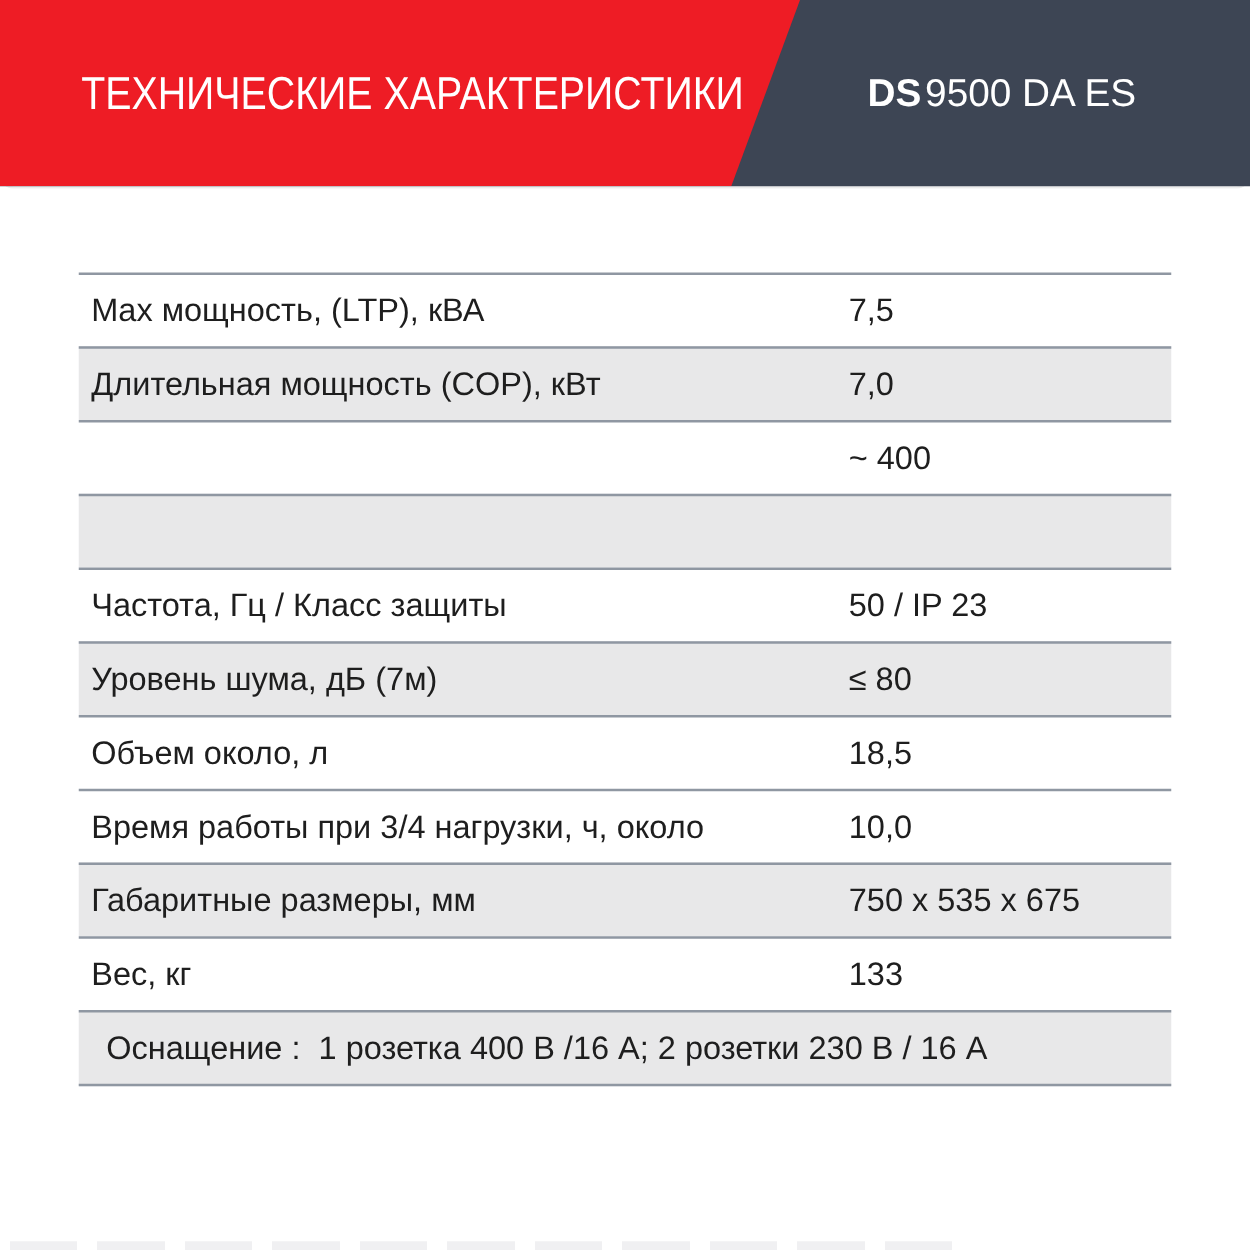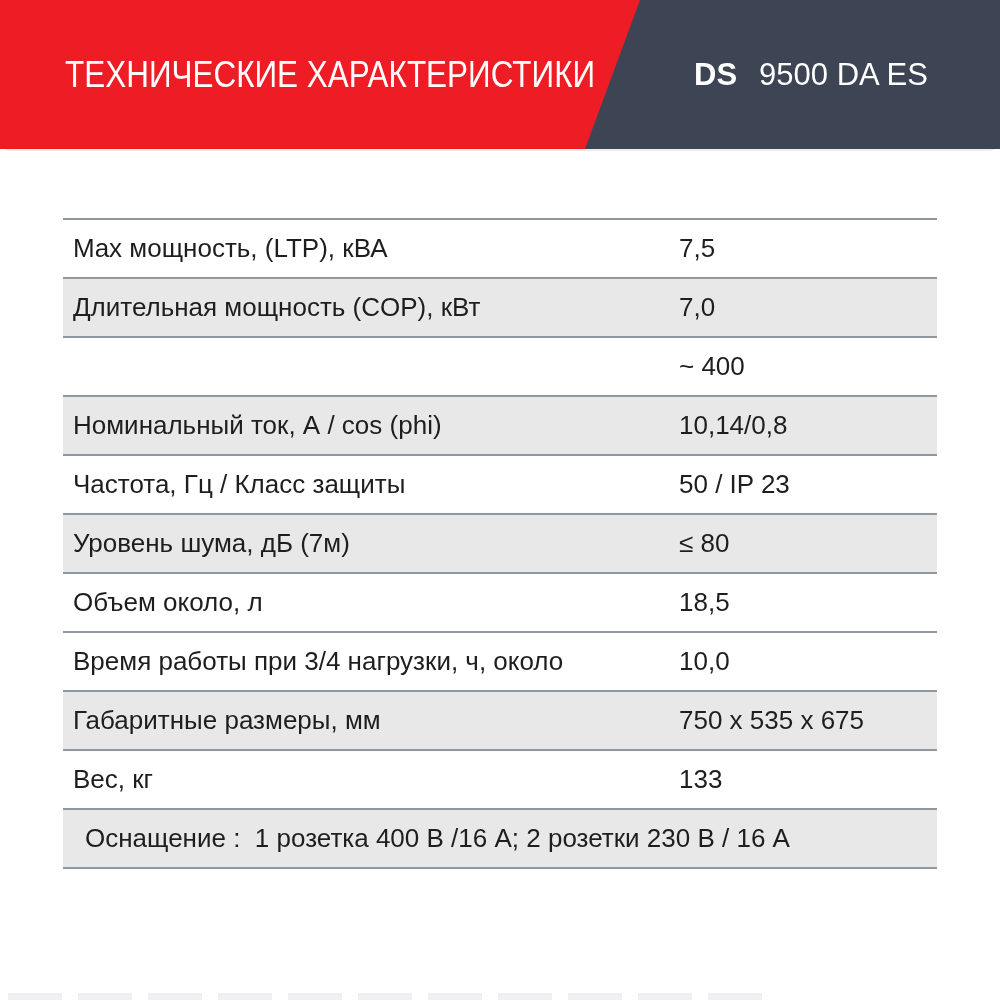--- a/index.html
+++ b/index.html
@@ -40,21 +40,21 @@
     font-size:37px;font-weight:400;
     letter-spacing:0px;white-space:nowrap;
     transform:scaleX(0.85);transform-origin:left center;
   }
   .header-model{
     position:absolute;left:694px;top:0;height:149px;
     display:flex;align-items:center;
     color:var(--header-text);
     font-size:31px;font-weight:400;white-space:nowrap;
   }
-  .header-model .model-prefix{font-weight:700;margin-right:22px;}
+  .header-model .model-prefix{font-weight:700;margin-right:3px;}
   
   .spec-table{
     position:absolute;left:63px;top:218px;width:874px;
     color:var(--text);
   }
   .spec-row{
     position:relative;
     height:57px;
     border-top:2px solid var(--row-line);
     display:flex;align-items:center;
@@ -102,22 +102,20 @@
     <span class="spec-value">7,5</span>
   </div>
   <div class="spec-row alt">
     <span class="spec-label">Длительная мощность (COP), кВт</span>
     <span class="spec-value">7,0</span>
   </div>
   <div class="spec-row">
     <span class="spec-value">~ 400</span>
   </div>
   <div class="spec-row alt">
-    <span class="spec-label">Номинальный ток, А / cos (phi)</span>
-    <span class="spec-value">10,14/0,8</span>
   </div>
   <div class="spec-row">
     <span class="spec-label">Частота, Гц / Класс защиты</span>
     <span class="spec-value">50 / IP 23</span>
   </div>
   <div class="spec-row alt">
     <span class="spec-label">Уровень шума, дБ (7м)</span>
     <span class="spec-value">≤ 80</span>
   </div>
   <div class="spec-row">

